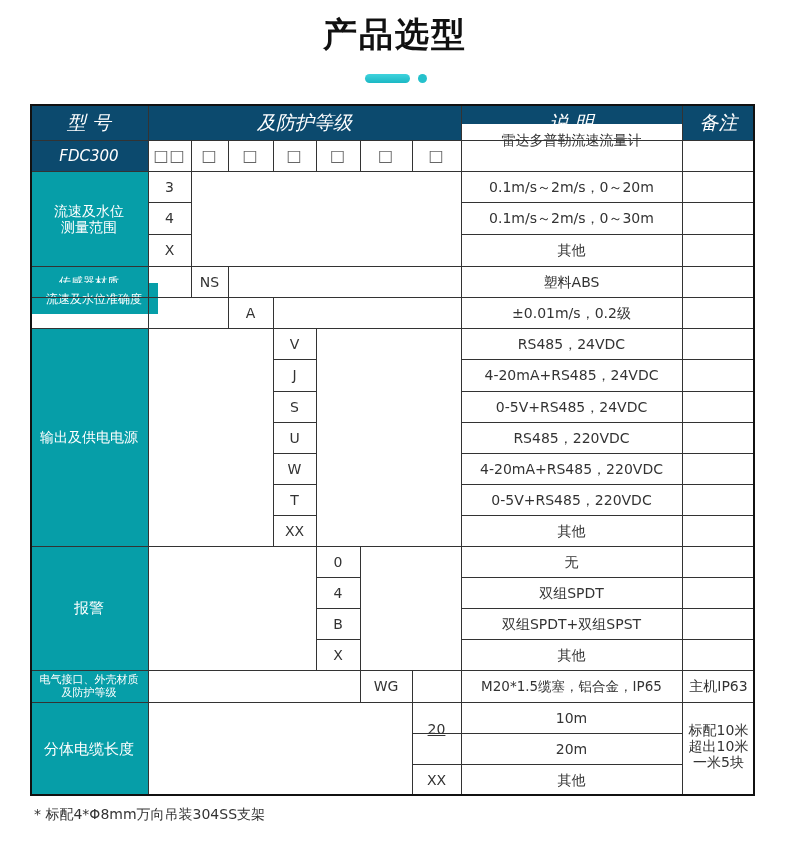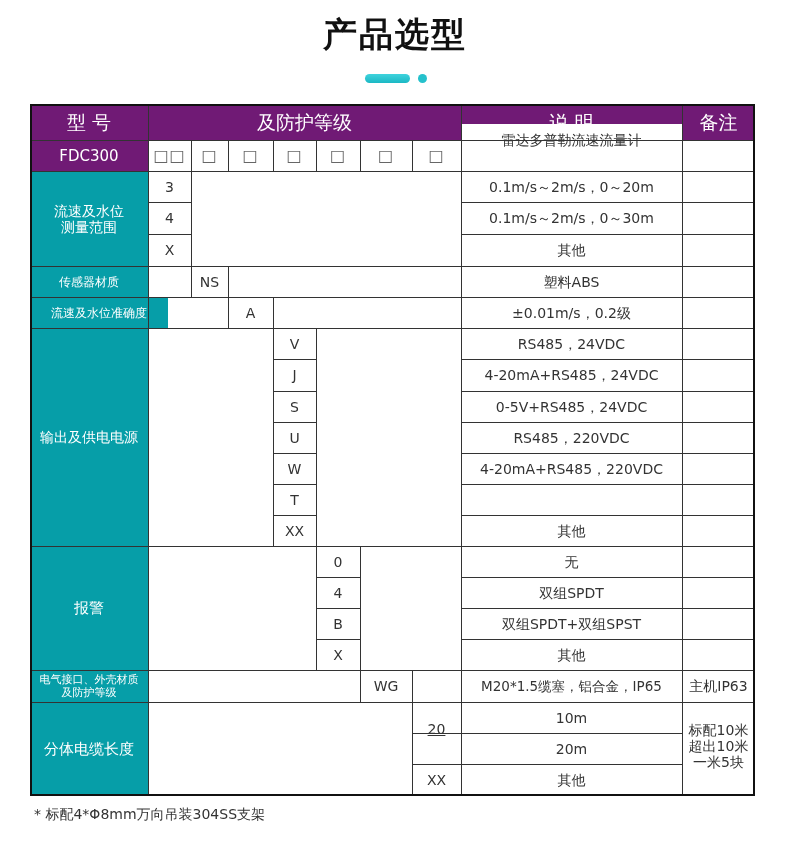--- a/index.html
+++ b/index.html
@@ -2,21 +2,21 @@
 <html><head>
 <meta charset="utf-8">
 <style>
   html, body { margin: 0; padding: 0; background: #ffffff; }
   body { width: 790px; height: 860px; position: relative; font-family: "DejaVu Sans", "Liberation Sans", sans-serif; color: #333333; overflow: hidden; }
   .title { position: absolute; top: 2px; left: 0; width: 790px; text-align: center; font-size: 34px; font-weight: bold; color: #111111; letter-spacing: 2px; line-height: 64px; }
   .deco-bar { position: absolute; left: 365px; top: 74px; width: 45px; height: 9px; border-radius: 5px; background: linear-gradient(180deg, #3fd3dd, #1bb8c4); }
   .deco-dot { position: absolute; left: 418px; top: 74px; width: 9px; height: 9px; border-radius: 50%; background: #25c1cc; }
   .grid { position: absolute; left: 30px; top: 104px; width: 725px; height: 692px; }
   .cell { position: absolute; box-sizing: border-box; display: flex; align-items: center; justify-content: center; text-align: center; background: #ffffff; font-size: 14px; line-height: 16px; color: #333333; }
-  .hdr { background: #701a75; color: #ffffff; }
+  .hdr { background: #0c4a6e; color: #ffffff; font-style: italic; }
   .big { font-size: 19px; }
   .lbl { color: #ffffff; background: #069ea8; font-size: 14px; }
   .sm { font-size: 12px; line-height: 14px; }
   .xs { font-size: 11px; line-height: 13px; }
   .sq { font-size: 16px; color: #666666; letter-spacing: 1px; }
   .frame { position: absolute; left: 30px; top: 104px; width: 725px; height: 692px; box-sizing: border-box; border: 2px solid #111111; pointer-events: none; }
   .lineh { position: absolute; height: 1px; background: #333333; }
   .linev { position: absolute; width: 1px; background: #333333; }
   .foot { position: absolute; left: 34px; top: 806px; font-size: 14px; color: #333333; }
 </style>
@@ -53,37 +53,38 @@
   <div class="cell" style="left:118px;top:98px;width:43px;height:32px;">4</div>
   <div class="cell" style="left:118px;top:130px;width:43px;height:32px;">X</div>
   <div class="cell" style="left:431px;top:67px;width:221px;height:31px;">0.1m/s～2m/s，0～20m</div>
   <div class="cell" style="left:431px;top:98px;width:221px;height:32px;">0.1m/s～2m/s，0～30m</div>
   <div class="cell" style="left:431px;top:130px;width:221px;height:32px;">其他</div>
 
   <div class="cell lbl sm" style="left:0;top:162px;width:118px;height:31px;">传感器材质</div>
   <div class="cell" style="left:161px;top:162px;width:37px;height:31px;">NS</div>
   <div class="cell" style="left:431px;top:162px;width:221px;height:31px;">塑料ABS</div>
 
-  <div class="cell lbl sm" style="left:0;top:193px;width:138px;height:31px;">流速及水位准确度</div>
+  <div class="cell lbl sm" style="left:0;top:179px;width:128px;height:31px;">流速及水位准确度</div>
   <div class="cell" style="left:198px;top:193px;width:45px;height:31px;">A</div>
   <div class="cell" style="left:431px;top:193px;width:221px;height:31px;">±0.01m/s，0.2级</div>
 
   <div class="cell lbl" style="left:0;top:224px;width:118px;height:218px;">输出及供电电源</div>
   <div class="cell" style="left:243px;top:224px;width:43px;height:31px;">V</div>
   <div class="cell" style="left:243px;top:255px;width:43px;height:32px;">J</div>
   <div class="cell" style="left:243px;top:287px;width:43px;height:31px;">S</div>
   <div class="cell" style="left:243px;top:318px;width:43px;height:31px;">U</div>
   <div class="cell" style="left:243px;top:349px;width:43px;height:31px;">W</div>
   <div class="cell" style="left:243px;top:380px;width:43px;height:31px;">T</div>
   <div class="cell" style="left:243px;top:411px;width:43px;height:31px;">XX</div>
   <div class="cell" style="left:431px;top:224px;width:221px;height:31px;">RS485，24VDC</div>
   <div class="cell" style="left:431px;top:255px;width:221px;height:32px;">4-20mA+RS485，24VDC</div>
   <div class="cell" style="left:431px;top:287px;width:221px;height:31px;">0-5V+RS485，24VDC</div>
   <div class="cell" style="left:431px;top:318px;width:221px;height:31px;">RS485，220VDC</div>
   <div class="cell" style="left:431px;top:349px;width:221px;height:31px;">4-20mA+RS485，220VDC</div>
+  <div class="cell" style="left:431px;top:380px;width:221px;height:31px;">0-5V+RS485，220VDC</div>
   <div class="cell" style="left:431px;top:411px;width:221px;height:31px;">其他</div>
 
   <div class="cell lbl" style="left:0;top:442px;width:118px;height:124px;font-size:15px;">报警</div>
   <div class="cell" style="left:286px;top:442px;width:44px;height:31px;">0</div>
   <div class="cell" style="left:286px;top:473px;width:44px;height:31px;">4</div>
   <div class="cell" style="left:286px;top:504px;width:44px;height:31px;">B</div>
   <div class="cell" style="left:286px;top:535px;width:44px;height:31px;">X</div>
   <div class="cell" style="left:431px;top:442px;width:221px;height:31px;">无</div>
   <div class="cell" style="left:431px;top:504px;width:221px;height:31px;">双组SPDT+双组SPST</div>
   <div class="cell" style="left:431px;top:473px;width:221px;height:31px;">双组SPDT</div>

